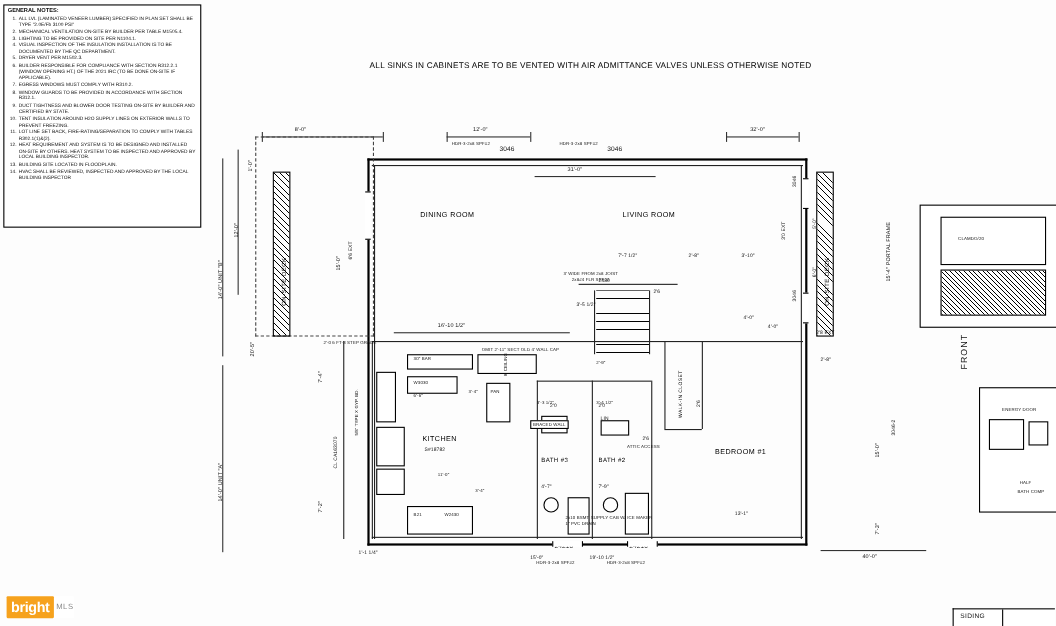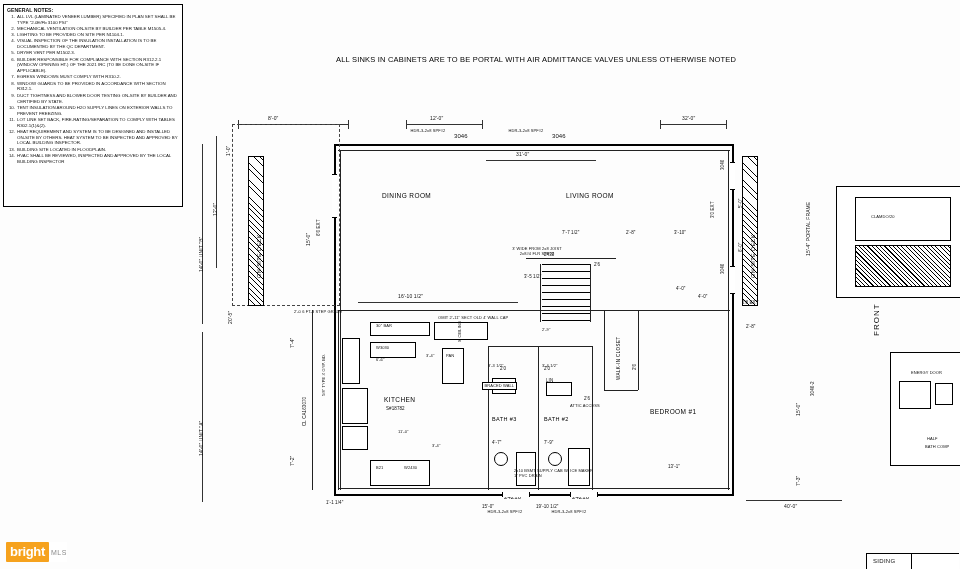--- a/index.html
+++ b/index.html
@@ -236,21 +236,21 @@
           <span class="num">13.</span>
           <span class="body">BUILDING SITE LOCATED IN FLOODPLAIN.</span>
         </li>
       <li>
           <span class="num">14.</span>
           <span class="body">HVAC SHALL BE REVIEWED, INSPECTED AND APPROVED BY THE LOCAL BUILDING INSPECTOR</span>
         </li>
     </ol>
   </div>
 
-  <div id="header-note">ALL SINKS IN CABINETS ARE TO BE PORTAL WITH AIR ADMITTANCE VALVES UNLESS OTHERWISE NOTED</div>
+  <div id="header-note">ALL SINKS IN CABINETS ARE TO BE VENTED WITH AIR ADMITTANCE VALVES UNLESS OTHERWISE NOTED</div>
 
   <div id="plan">
 
     <div class="dimline dim-h" style="left:52px; top:28px; width:110px;"></div>
     <div class="txt" style="left:82px; top:20px;">8'-0"</div>
     <div class="dimline dim-v" style="left:52px; top:24px; height:9px;"></div>
     <div class="dimline dim-v" style="left:162px; top:24px; height:9px;"></div>
 
     <div class="dimline dim-h" style="left:220px; top:28px; width:76px;"></div>
     <div class="txt" style="left:244px; top:20px;">12'-0"</div>

